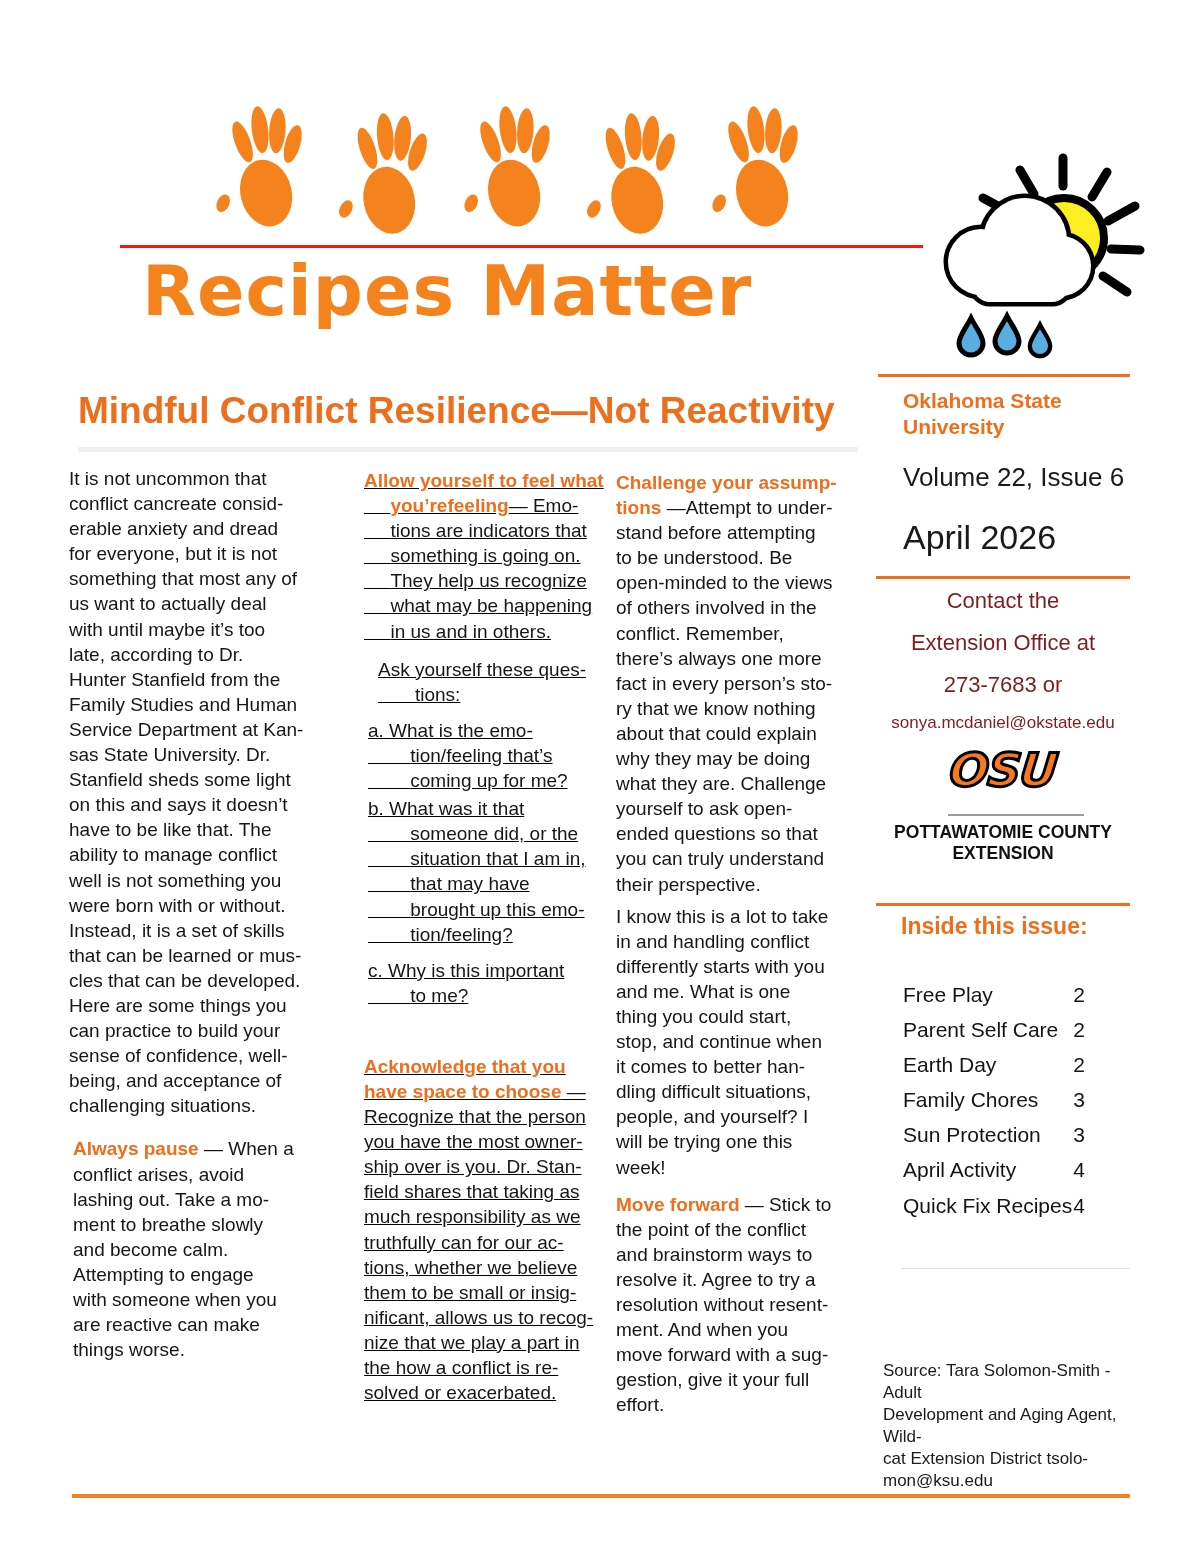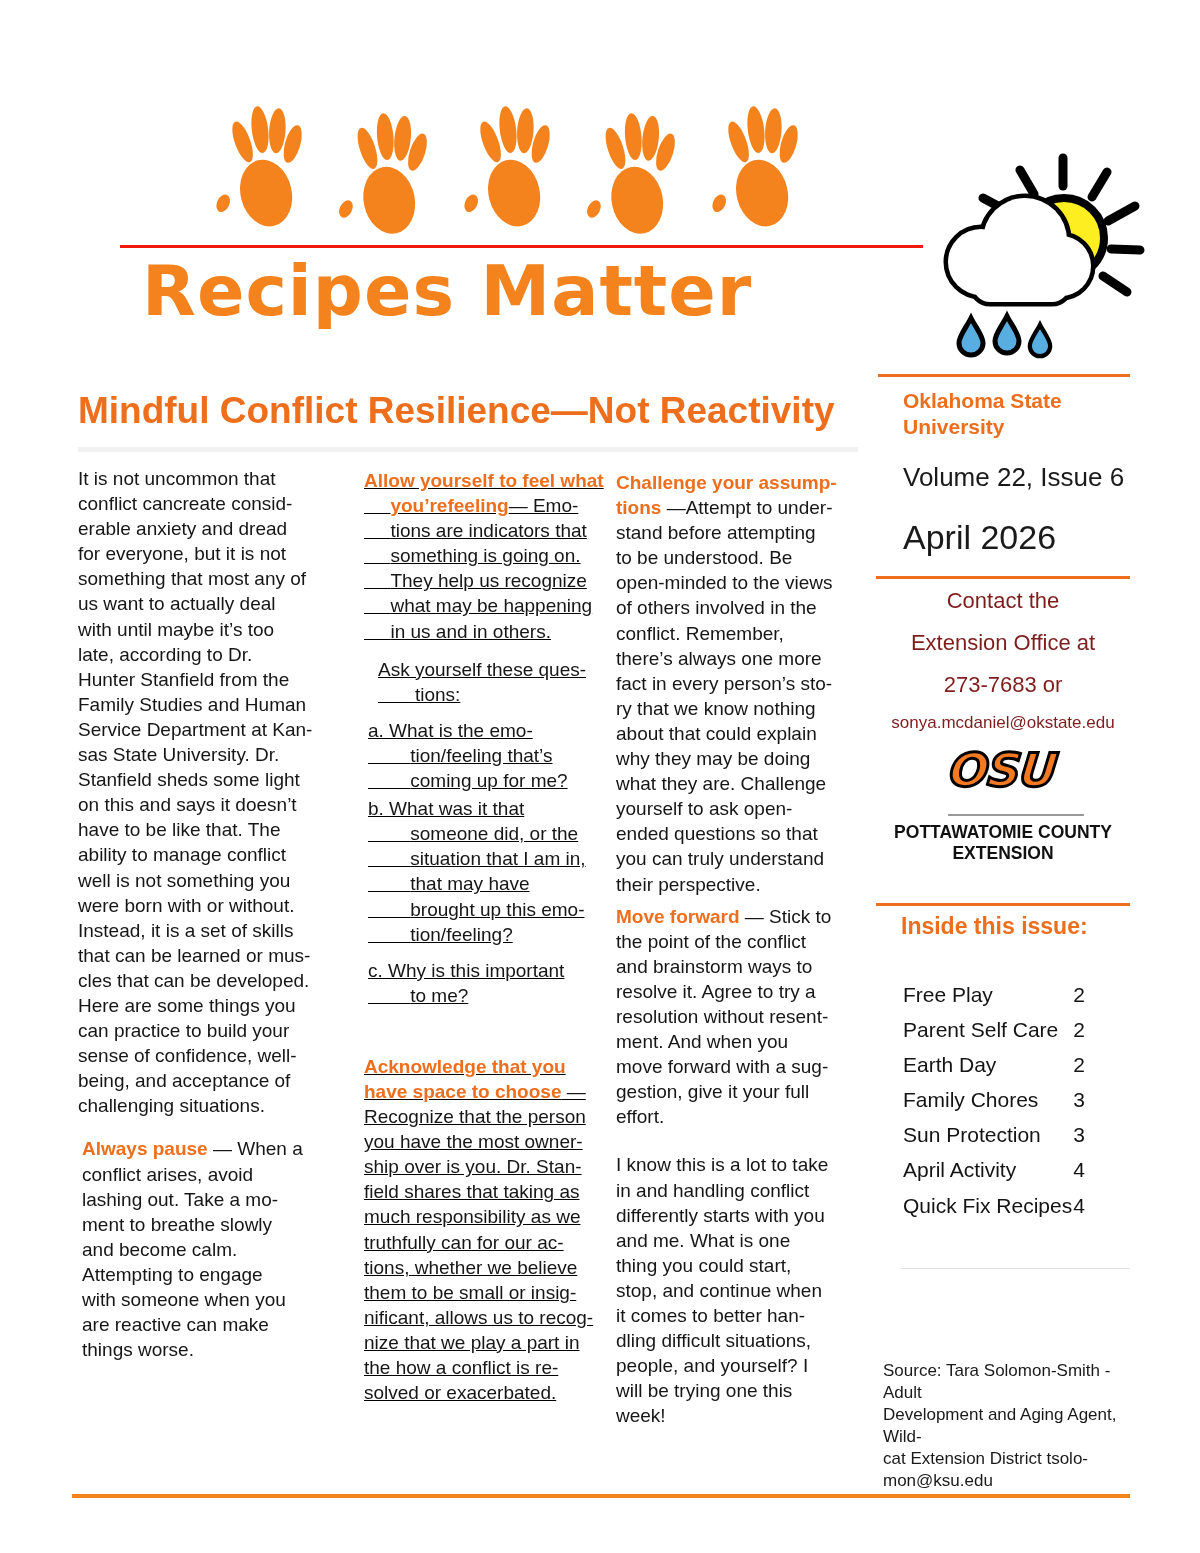--- a/index.html
+++ b/index.html
@@ -18,21 +18,21 @@
   .handprints svg:nth-child(even){transform:translateY(7px) rotate(2deg);}
   .rule-red{left:120px;top:245px;width:1020px;height:3px;background:var(--red);z-index:1;}
   .weather{left:923px;top:150px;width:222px;height:212px;background:#fff;z-index:2;}
   .nl-title{left:142px;top:250px;font-family:"DejaVu Sans",sans-serif;font-size:70px;font-weight:700;color:var(--orange-bright);letter-spacing:1px;z-index:3;white-space:nowrap;}
 
   .headline{left:78px;top:390px;width:800px;font-size:37px;font-weight:700;color:var(--orange);white-space:nowrap;}
   .headline-bar{left:78px;top:447px;width:780px;height:5px;background:#f1f1f1;}
 
   
   .col{position:absolute;}
-  .col1{left:78px;top:466px;width:262px;}
+  .col1{left:69px;top:466px;width:262px;}
   .col2{left:364px;top:468px;width:266px;text-decoration:underline;}
   .col3{left:616px;top:470px;width:260px;}
   .body{font-size:19px;line-height:25.1px;color:var(--ink);white-space:pre-wrap;margin:0 0 12px 0;}
   .lead{color:var(--orange);font-weight:700;}
   .mb-intro{margin-bottom:18px;}
   .indent-sm{margin-left:4px;}
   .ask{margin-left:14px;margin-bottom:11px;}
   .list-item{margin-left:4px;margin-bottom:3px;}
   .list-b{margin-bottom:11px;}
   .list-c{margin-bottom:46px;}
@@ -249,40 +249,40 @@
 there’s always one more
 fact in every person’s sto-
 ry that we know nothing
 about that could explain
 why they may be doing
 what they are. Challenge
 yourself to ask open-
 ended questions so that
 you can truly understand
 their perspective.</span></p>
-    <p class="body col3-p2"><span class="lead">Move forward</span><span> — Stick to
-the point of the conflict
-and brainstorm ways to
-resolve it. Agree to try a
-resolution without resent-
-ment. And when you
-move forward with a sug-
-gestion, give it your full
-effort.</span></p>
     <p class="body">I know this is a lot to take
 in and handling conflict
 differently starts with you
 and me. What is one
 thing you could start,
 stop, and continue when
 it comes to better han-
 dling difficult situations,
 people, and yourself? I
 will be trying one this
 week!</p>
+    <p class="body col3-p2"><span class="lead">Move forward</span><span> — Stick to
+the point of the conflict
+and brainstorm ways to
+resolve it. Agree to try a
+resolution without resent-
+ment. And when you
+move forward with a sug-
+gestion, give it your full
+effort.</span></p>
   </div>
 
   <div class="abs sb-rule1"></div>
   <div class="abs org">Oklahoma State
 University</div>
   <div class="abs volume">Volume 22, Issue 6</div>
   <div class="abs issue-date">April 2026</div>
   <div class="abs sb-rule2"></div>
 
   <div class="abs contact">

